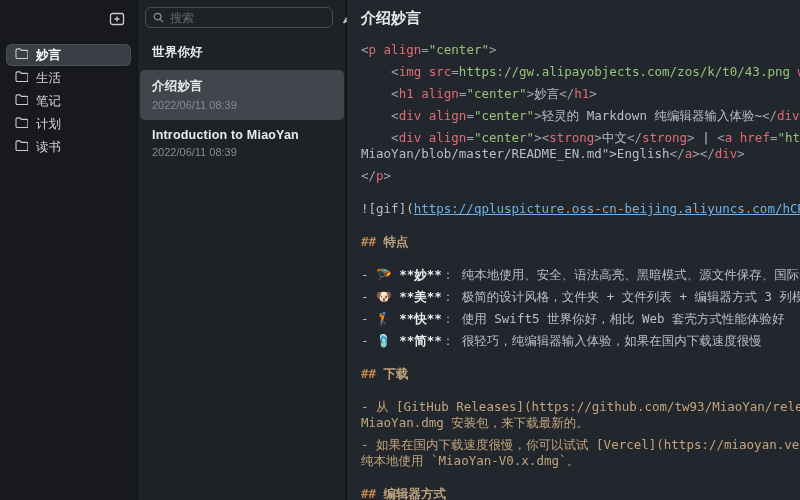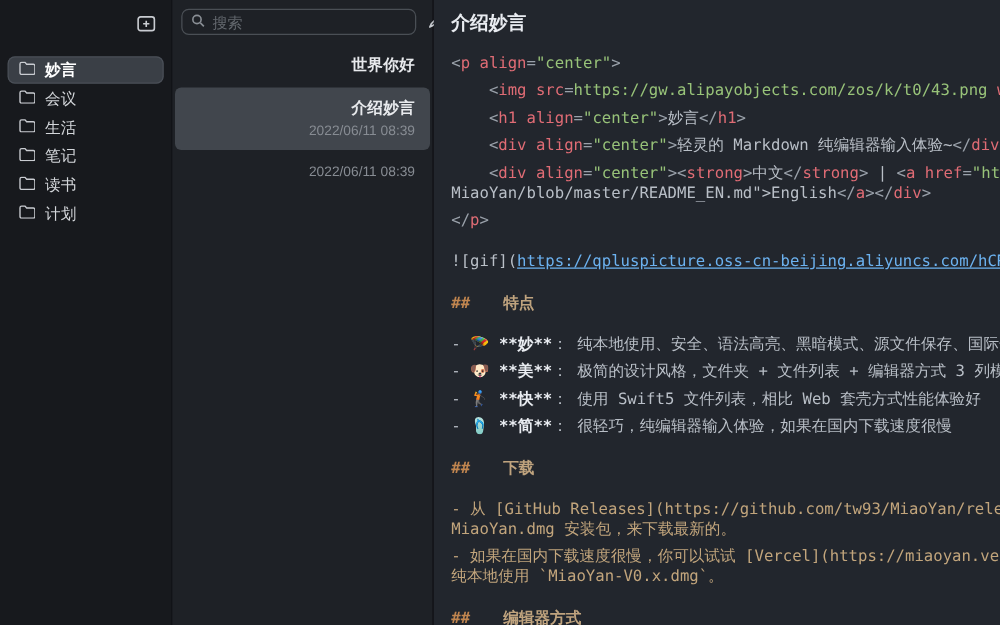--- a/index.html
+++ b/index.html
@@ -16,21 +16,21 @@
   .sb-item svg { flex:none; }
 
   
   .notes { width:209px; height:100%; background:#1e2126; border-right:1px solid #0c0d10; flex:none; display:flex; flex-direction:column; }
   .np-top { display:flex; align-items:flex-end; padding:7px 8px 8px 7px; gap:8px; }
   .search-box { flex:1; display:flex; align-items:center; gap:6px; height:21px; border:1px solid #4a4f55;
                 border-radius:6px; padding:0 7px; background:transparent; }
   .search-box input { flex:1; min-width:0; background:transparent; border:none; outline:none;
                       font-size:12px; color:#cfd3d8; font-family:"Liberation Sans", sans-serif; }
   .search-box input::placeholder { color:#63686e; }
-  .note-item { padding:8px 12px 9px 12px; border-radius:5px; margin:0 2px; cursor:default;text-align:right; }
+  .note-item { padding:8px 12px 9px 12px; border-radius:5px; margin:0 2px; cursor:default; }
   .note-item.sel { background:#41464d; }
   .note-title { font-size:12.5px; font-weight:bold; color:#e8eaed; letter-spacing:.2px; }
   .note-date { font-size:11px; color:#878c93; margin-top:4px; }
 
   
   .editor { flex:1; height:100%; background:#22262d; display:flex; flex-direction:column; }
   .ed-head { display:flex; align-items:center; justify-content:space-between; padding:9px 16px 6px 14px; }
   .ed-title { font-size:15px; font-weight:bold; color:#e9ecf1; }
   .ed-body { padding:8px 10px 0 14px; overflow:hidden; flex:1;
              font-family:"DejaVu Sans Mono", monospace; font-size:12.5px; }
@@ -38,21 +38,21 @@
   .ln.cont { margin-top:-6px; }
   .gap { height:11px; }
 
   .c-d { color:#9aa1aa; }                           
   .c-t { color:#e06c75; }                           
   .c-s { color:#98c379; }                           
   .c-p { color:#b9bfc7; }                           
   .c-l { color:#6cb2f0; text-decoration:underline; }
   .c-b { color:#e9ecf1; font-weight:bold; }         
   .c-hh{ color:#c0854f; font-weight:bold; }         
-  .c-h { color:#bfa37e; font-weight:bold;margin-left:19px; }         
+  .c-h { color:#bfa37e; font-weight:bold; }         
   .c-g { color:#c2a57c; }                           
 </style>
 </head>
 <body>
 
 <aside class="sidebar">
   <div class="sb-top">
     <span>
       <svg width="16" height="15" viewBox="0 0 16 15" fill="none" stroke="#c9ccd1" stroke-width="1.3">
         <rect x="1.5" y="2.5" width="13" height="11" rx="2"></rect>
@@ -64,45 +64,39 @@
       <div class="sb-item sel">
         <span><svg width="13" height="11" viewBox="0 0 14 12" fill="none" stroke="#c9ccd1" stroke-width="1.2">
             <path d="M1 2.5c0-.8.6-1.5 1.4-1.5h3l1.4 1.6h5.8c.8 0 1.4.7 1.4 1.5v6c0 .8-.6 1.4-1.4 1.4H2.4C1.6 11.5 1 10.9 1 10.1z"></path>
           </svg></span>
         <span>妙言</span>
       </div>
       <div class="sb-item">
         <span><svg width="13" height="11" viewBox="0 0 14 12" fill="none" stroke="#c9ccd1" stroke-width="1.2">
             <path d="M1 2.5c0-.8.6-1.5 1.4-1.5h3l1.4 1.6h5.8c.8 0 1.4.7 1.4 1.5v6c0 .8-.6 1.4-1.4 1.4H2.4C1.6 11.5 1 10.9 1 10.1z"></path>
           </svg></span>
-        <span>会议</span>
-      </div>
-      <div class="sb-item">
-        <span><svg width="13" height="11" viewBox="0 0 14 12" fill="none" stroke="#c9ccd1" stroke-width="1.2">
-            <path d="M1 2.5c0-.8.6-1.5 1.4-1.5h3l1.4 1.6h5.8c.8 0 1.4.7 1.4 1.5v6c0 .8-.6 1.4-1.4 1.4H2.4C1.6 11.5 1 10.9 1 10.1z"></path>
-          </svg></span>
         <span>生活</span>
       </div>
       <div class="sb-item">
         <span><svg width="13" height="11" viewBox="0 0 14 12" fill="none" stroke="#c9ccd1" stroke-width="1.2">
             <path d="M1 2.5c0-.8.6-1.5 1.4-1.5h3l1.4 1.6h5.8c.8 0 1.4.7 1.4 1.5v6c0 .8-.6 1.4-1.4 1.4H2.4C1.6 11.5 1 10.9 1 10.1z"></path>
           </svg></span>
         <span>笔记</span>
       </div>
       <div class="sb-item">
         <span><svg width="13" height="11" viewBox="0 0 14 12" fill="none" stroke="#c9ccd1" stroke-width="1.2">
             <path d="M1 2.5c0-.8.6-1.5 1.4-1.5h3l1.4 1.6h5.8c.8 0 1.4.7 1.4 1.5v6c0 .8-.6 1.4-1.4 1.4H2.4C1.6 11.5 1 10.9 1 10.1z"></path>
           </svg></span>
-        <span>读书</span>
+        <span>计划</span>
       </div>
       <div class="sb-item">
         <span><svg width="13" height="11" viewBox="0 0 14 12" fill="none" stroke="#c9ccd1" stroke-width="1.2">
             <path d="M1 2.5c0-.8.6-1.5 1.4-1.5h3l1.4 1.6h5.8c.8 0 1.4.7 1.4 1.5v6c0 .8-.6 1.4-1.4 1.4H2.4C1.6 11.5 1 10.9 1 10.1z"></path>
           </svg></span>
-        <span>计划</span>
+        <span>读书</span>
       </div>
     </nav>
 </aside>
 
 <section class="notes">
   <div class="np-top">
     <div class="search-box">
       <span>
         <svg width="11" height="11" viewBox="0 0 12 12" fill="none" stroke="#8a8f95" stroke-width="1.4">
           <circle cx="5" cy="5" r="3.6"></circle>
@@ -119,20 +113,21 @@
   </div>
   <div id="note-list">
       <div class="note-item">
         <div class="note-title">世界你好</div>
       </div>
       <div class="note-item sel">
         <div class="note-title">介绍妙言</div>
         <div class="note-date">2022/06/11 08:39</div>
       </div>
       <div class="note-item">
+        <div class="note-title">Introduction to MiaoYan</div>
         <div class="note-date">2022/06/11 08:39</div>
       </div>
     </div>
 </section>
 
 <main class="editor">
   <div class="ed-head">
     <div class="ed-title">介绍妙言</div>
 
   </div>
@@ -144,21 +139,21 @@
       <div class="ln"><span class="c-d">    &lt;</span><span class="c-t">div</span><span class="c-d"> </span><span class="c-t">align</span><span class="c-d">=</span><span class="c-s">"center"</span><span class="c-d">&gt;&lt;</span><span class="c-t">strong</span><span class="c-d">&gt;</span><span class="c-p">中文</span><span class="c-d">&lt;/</span><span class="c-t">strong</span><span class="c-d">&gt;</span><span class="c-p"> | </span><span class="c-d">&lt;</span><span class="c-t">a</span><span class="c-d"> </span><span class="c-t">href</span><span class="c-d">=</span><span class="c-s">"https://github.com/tw93/</span></div>
       <div class="ln cont"><span class="c-p">MiaoYan/blob/master/README_EN.md"&gt;English</span><span class="c-d">&lt;/</span><span class="c-t">a</span><span class="c-d">&gt;&lt;/</span><span class="c-t">div</span><span class="c-d">&gt;</span></div>
       <div class="ln"><span class="c-d">&lt;/</span><span class="c-t">p</span><span class="c-d">&gt;</span></div>
       <div class="gap"></div>
       <div class="ln"><span class="c-p">![gif](</span><span class="c-l">https://qpluspicture.oss-cn-beijing.aliyuncs.com/hCRFgN/15.gif</span></div>
       <div class="gap"></div>
       <div class="ln"><span class="c-hh">##</span><span class="c-h"> 特点</span></div>
       <div class="gap"></div>
       <div class="ln"><span class="c-p">- 🪂 </span><span class="c-b">**妙**</span><span class="c-p">： 纯本地使用、安全、语法高亮、黑暗模式、源文件保存、国际化</span></div>
       <div class="ln"><span class="c-p">- 🐶 </span><span class="c-b">**美**</span><span class="c-p">： 极简的设计风格，文件夹 + 文件列表 + 编辑器方式 3 列模式</span></div>
-      <div class="ln"><span class="c-p">- 🏌 </span><span class="c-b">**快**</span><span class="c-p">： 使用 Swift5 文件列表，相比 Web 套壳方式性能体验好</span></div>
+      <div class="ln"><span class="c-p">- 🏌 </span><span class="c-b">**快**</span><span class="c-p">： 使用 Swift5 世界你好，相比 Web 套壳方式性能体验好</span></div>
       <div class="ln"><span class="c-p">- 🩴 </span><span class="c-b">**简**</span><span class="c-p">： 很轻巧，纯编辑器输入体验，如果在国内下载速度很慢</span></div>
       <div class="gap"></div>
       <div class="ln"><span class="c-hh">##</span><span class="c-h"> 下载</span></div>
       <div class="gap"></div>
       <div class="ln"><span class="c-g">- 从 [GitHub Releases](https://github.com/tw93/MiaoYan/releases) 中下载最新的</span></div>
       <div class="ln cont"><span class="c-g">MiaoYan.dmg 安装包，来下载最新的。</span></div>
       <div class="ln"><span class="c-g">- 如果在国内下载速度很慢，你可以试试 [Vercel](https://miaoyan.vercel.app/Release)</span></div>
       <div class="ln cont"><span class="c-g">纯本地使用 `MiaoYan-V0.x.dmg`。</span></div>
       <div class="gap"></div>
       <div class="ln"><span class="c-hh">##</span><span class="c-h"> 编辑器方式</span></div>

